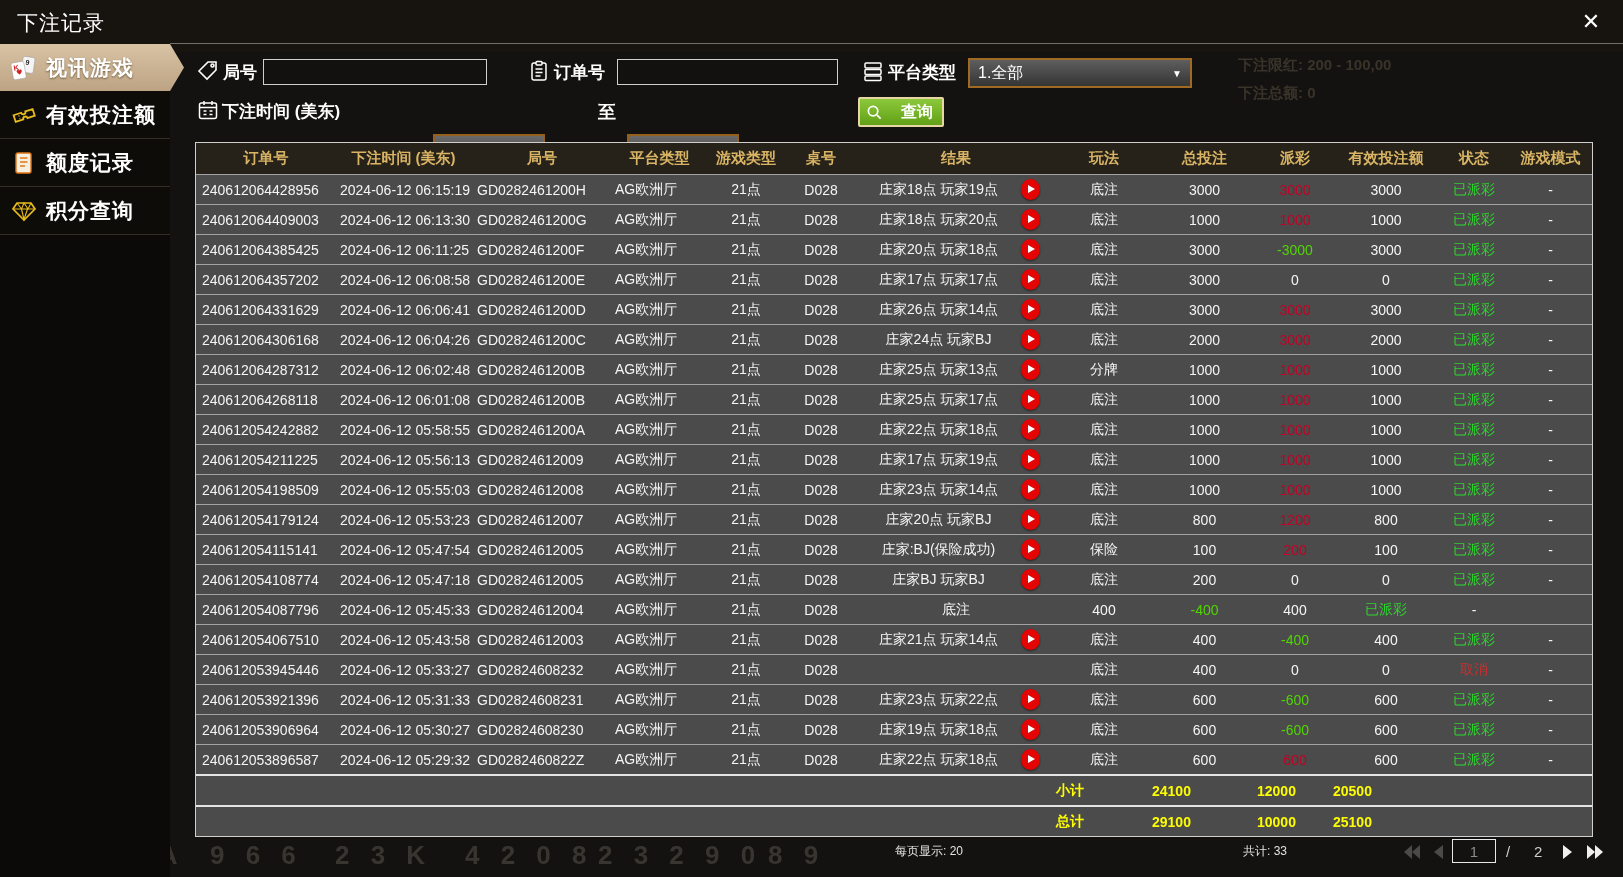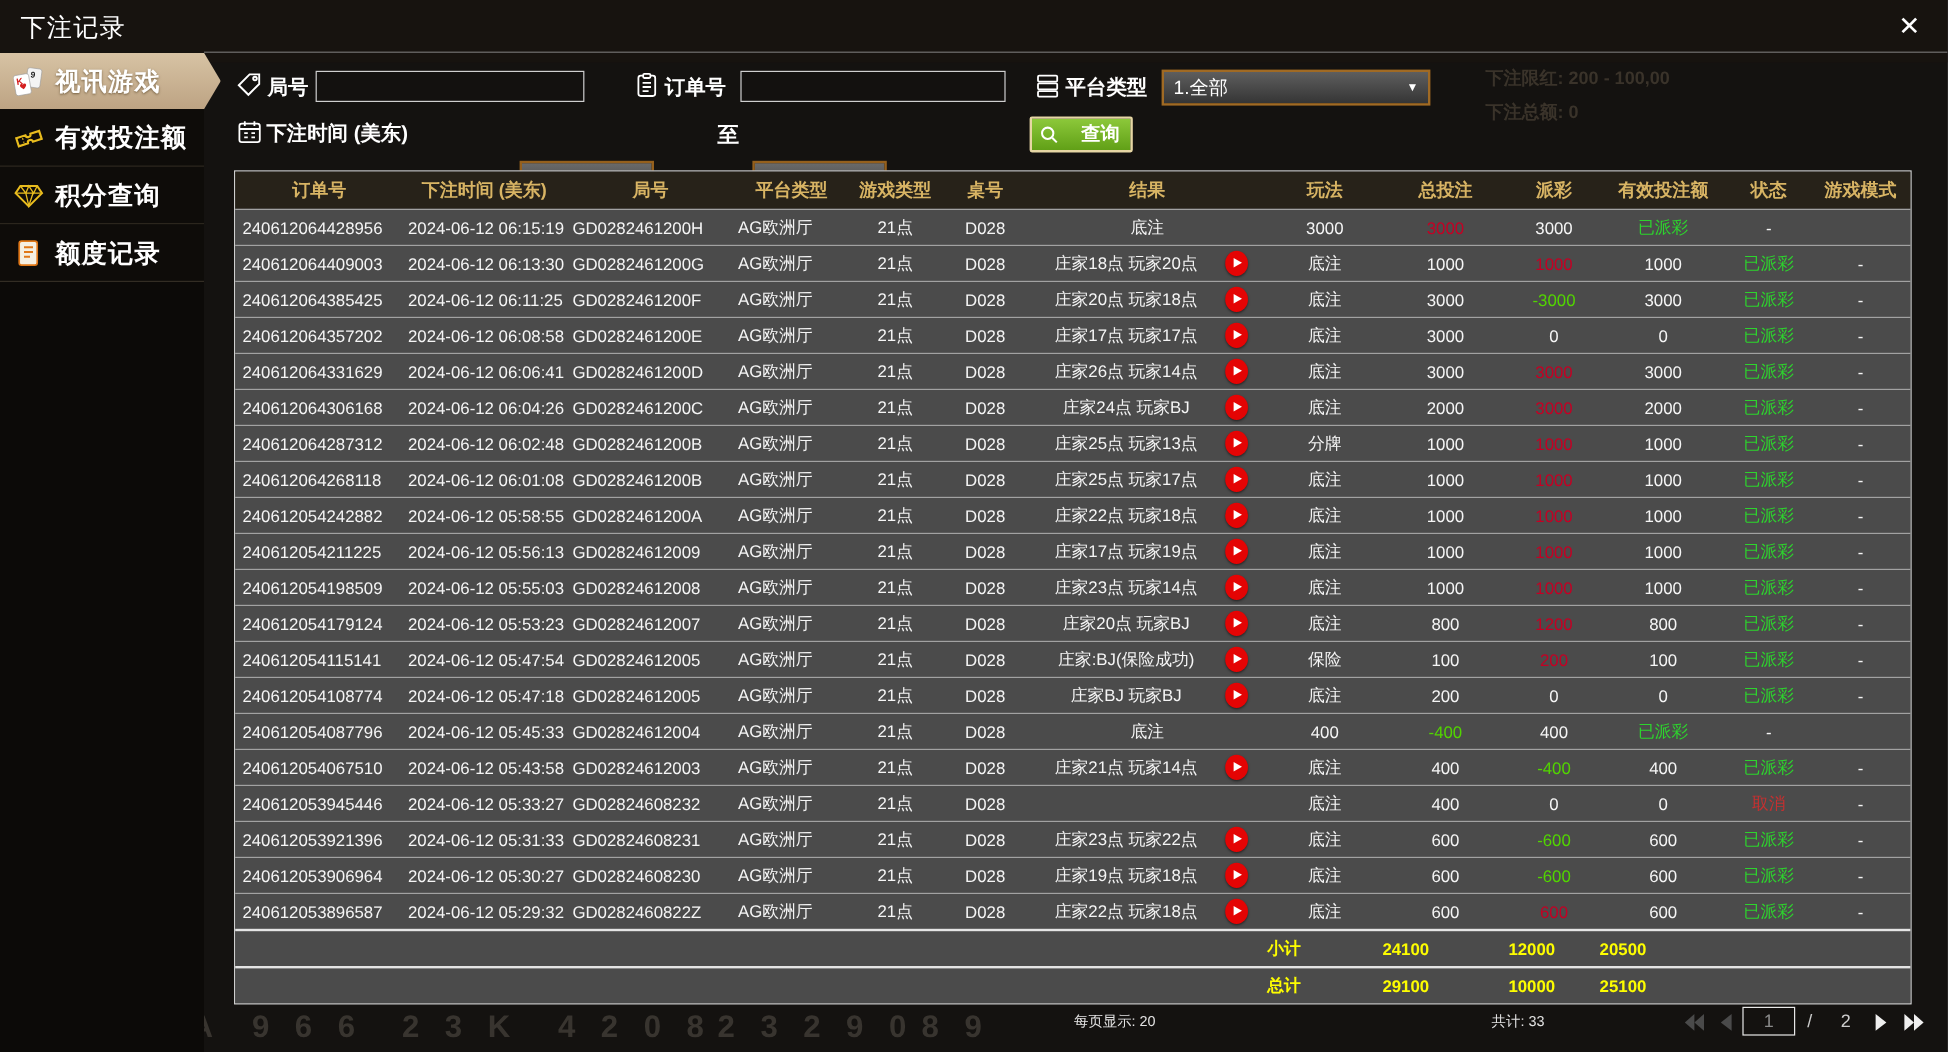--- a/index.html
+++ b/index.html
@@ -125,35 +125,35 @@
         <g transform="rotate(-18 13 12)">
             <path d="M3 9 h8 a2.2 2.2 0 0 0 4.4 0 h7.6 v7 h-7.6 a2.2 2.2 0 0 0 -4.4 0 H3 Z"></path>
             <path d="M8 10.5 v4 M12.5 10.5 v4" stroke-width="1" stroke-dasharray="1.5 1.5"></path>
           </g>
       </svg>
     </span>
     <span class="lbl">有效投注额</span>
   </div>
   <div class="side-item">
     <span class="icn">
+      <svg viewBox="0 0 26 24" width="26" height="24">
+        <rect x="5" y="2" width="15" height="20" rx="2" fill="#f5efe2" stroke="#e07818" stroke-width="1.4"></rect>
+        <path d="M9 7 h7.5 M9 11 h7.5 M9 15 h5" stroke="#e07818" stroke-width="1.6"></path>
+      </svg>
+    </span>
+    <span class="lbl">额度记录</span>
+  </div>
+  <div class="side-item">
+    <span class="icn">
       <svg viewBox="0 0 26 24" width="26" height="24" fill="none" stroke="#e8bc1e" stroke-width="1.7">
         <path d="M6 4 h14 l4 6 -11 11 L2 10 Z"></path>
         <path d="M2 10 h22 M6 4 l4.5 6 2.5-6 4 6 3-6 M10.5 10 l2.5 10.5 3.5-10.5" stroke-width="1.1"></path>
       </svg>
     </span>
     <span class="lbl">积分查询</span>
-  </div>
-  <div class="side-item">
-    <span class="icn">
-      <svg viewBox="0 0 26 24" width="26" height="24">
-        <rect x="5" y="2" width="15" height="20" rx="2" fill="#f5efe2" stroke="#e07818" stroke-width="1.4"></rect>
-        <path d="M9 7 h7.5 M9 11 h7.5 M9 15 h5" stroke="#e07818" stroke-width="1.6"></path>
-      </svg>
-    </span>
-    <span class="lbl">额度记录</span>
   </div>
 </div>
 
 <span class="f-icon" style="left:197px;top:60px;">
   <svg viewBox="0 0 22 22" width="22" height="22" fill="none" stroke="#fff" stroke-width="1.6">
     <path d="M2 11 L11 2 h8 v8 L10 19 Z"></path>
       <circle cx="15.5" cy="5.5" r="1.5"></circle>
   </svg>
 </span>
 <span class="f-label" style="left:223px;top:61px;">局号</span>
@@ -227,20 +227,24 @@
   </div>
 
   <div>
       <div class="tr">
     <div class="td cl6">240612064428956</div>
     <div class="td cl4">2024-06-12 06:15:19</div>
     <div class="td cl6">GD0282461200H</div>
     <div class="td cl2">AG欧洲厅</div>
     <div class="td cc">21点</div>
     <div class="td cc">D028</div>
+    <div class="td result-cell">
+      <span class="result-text">庄家18点 玩家19点</span>
+      <span class="play"></span>
+    </div>
     <div class="td cc">底注</div>
     <div class="td cc">3000</div>
     <div class="td cc pay-win">3000</div>
     <div class="td cc">3000</div>
     <div class="td cc st-paid">已派彩</div>
     <div class="td cc">-</div>
   </div>
       <div class="tr">
     <div class="td cl6">240612064409003</div>
     <div class="td cl4">2024-06-12 06:13:30</div>

